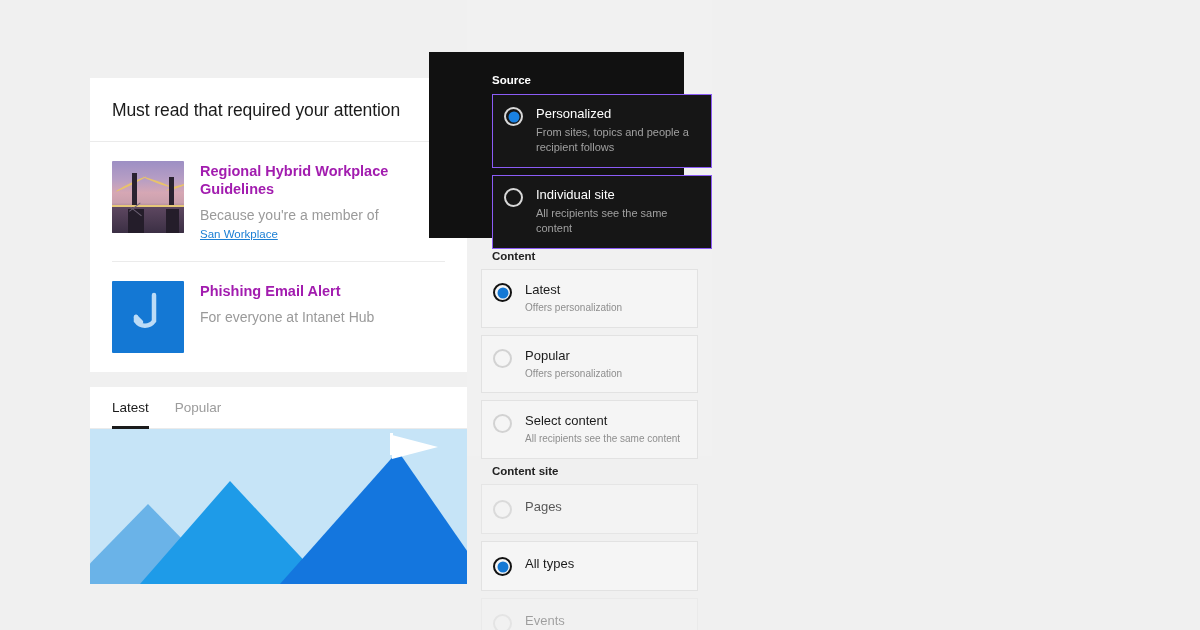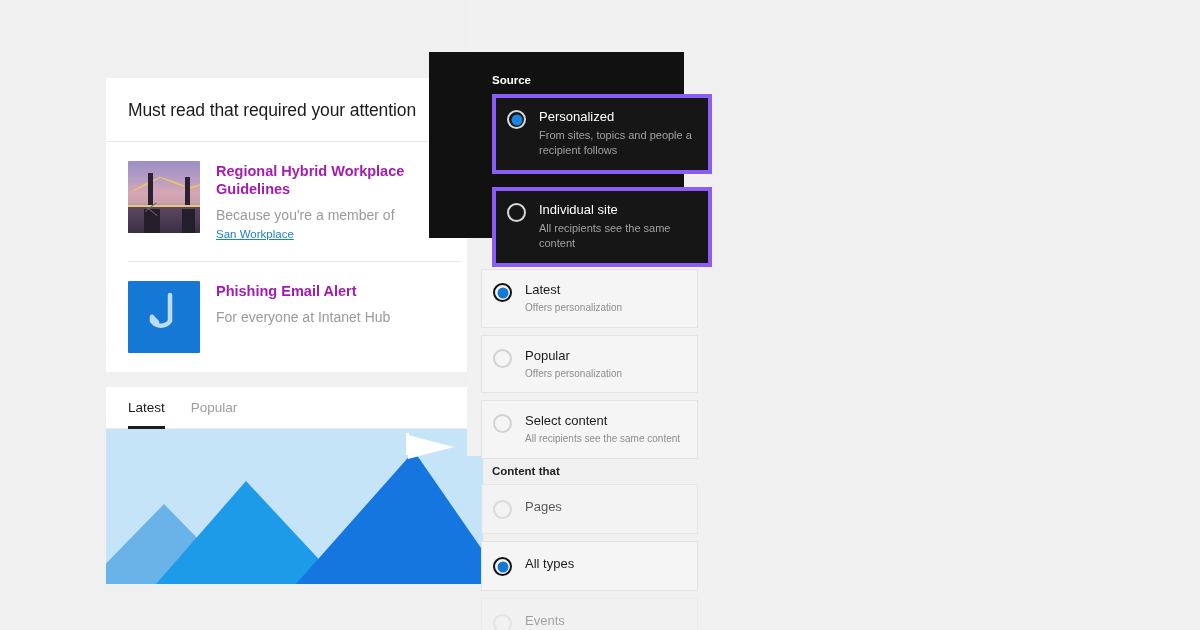--- a/index.html
+++ b/index.html
@@ -9,21 +9,21 @@
     font-family: "Liberation Sans", sans-serif;
     overflow: hidden;
   }
   #stage { position: relative; width: 1200px; height: 630px; }
 
   
   .preview-col {
     position: absolute; left: 90px; top: 78px;
     width: 377px; height: 552px;
   }
-  .card { background: #ffffff; width: 377px; margin-left: 16px; }
+  .card { background: #ffffff; width: 377px; }
 
   .card-header {
     padding: 22px 22px 20px 22px;
     border-bottom: 1px solid #ebebeb;
   }
   .card-title {
     font-size: 17.5px; font-weight: 400; color: #1b1b1b;
     letter-spacing: -0.1px;
   }
 
@@ -135,22 +135,22 @@
   .spotlight {
     position: absolute; left: 429px; top: 52px;
     width: 255px; height: 186px;
     background: #111111;
     padding: 22px 14px 0 14px;
   }
   .spotlight .section-label { color: #ffffff; margin-left: 49px; margin-bottom: 8px; }
   .sp-opts { margin-left: 49px; width: 220px; }
   .opt-dark {
     display: flex; align-items: flex-start; gap: 13px;
-    border: 4px solid #8b5cf6; background: #161616;
-    padding: 11px 12px 12px 11px; margin-bottom: 13px;
+    border: 1px solid #8b5cf6; background: #161616;
+    padding: 11px 12px 12px 11px; margin-bottom: 7px;
   }
   .radio-dark {
     flex: 0 0 auto; width: 19px; height: 19px; border-radius: 50%;
     border: 2px solid #d8d8d8; background: transparent; margin-top: 1px;
     position: relative;
   }
   .radio-dark.on::after {
     content: ""; position: absolute; left: 50%; top: 50%;
     width: 11px; height: 11px; border-radius: 50%; background: #1a82e2;
     transform: translate(-50%,-50%);
@@ -265,21 +265,21 @@
           <span class="opt-text">
             <span class="opt-title" style="display:block">Select content</span>
             <span class="opt-desc" style="display:block">All recipients see the same content</span>
           </span>
         </div>
       </div>
     </div>
 
     <div class="sec-ctype">
       <div class="settings-inner">
-        <div class="section-label">Content that</div>
+        <div class="section-label">Content site</div>
 
         <div class="opt fade-1" style="padding:14px 12px 14px 11px">
           <span class="radio"></span>
           <span class="opt-text">
             <span class="opt-title" style="display:block">Pages</span>
           </span>
         </div>
 
         <div class="opt selected" style="padding:14px 12px 14px 11px">
           <span class="radio on"></span>

